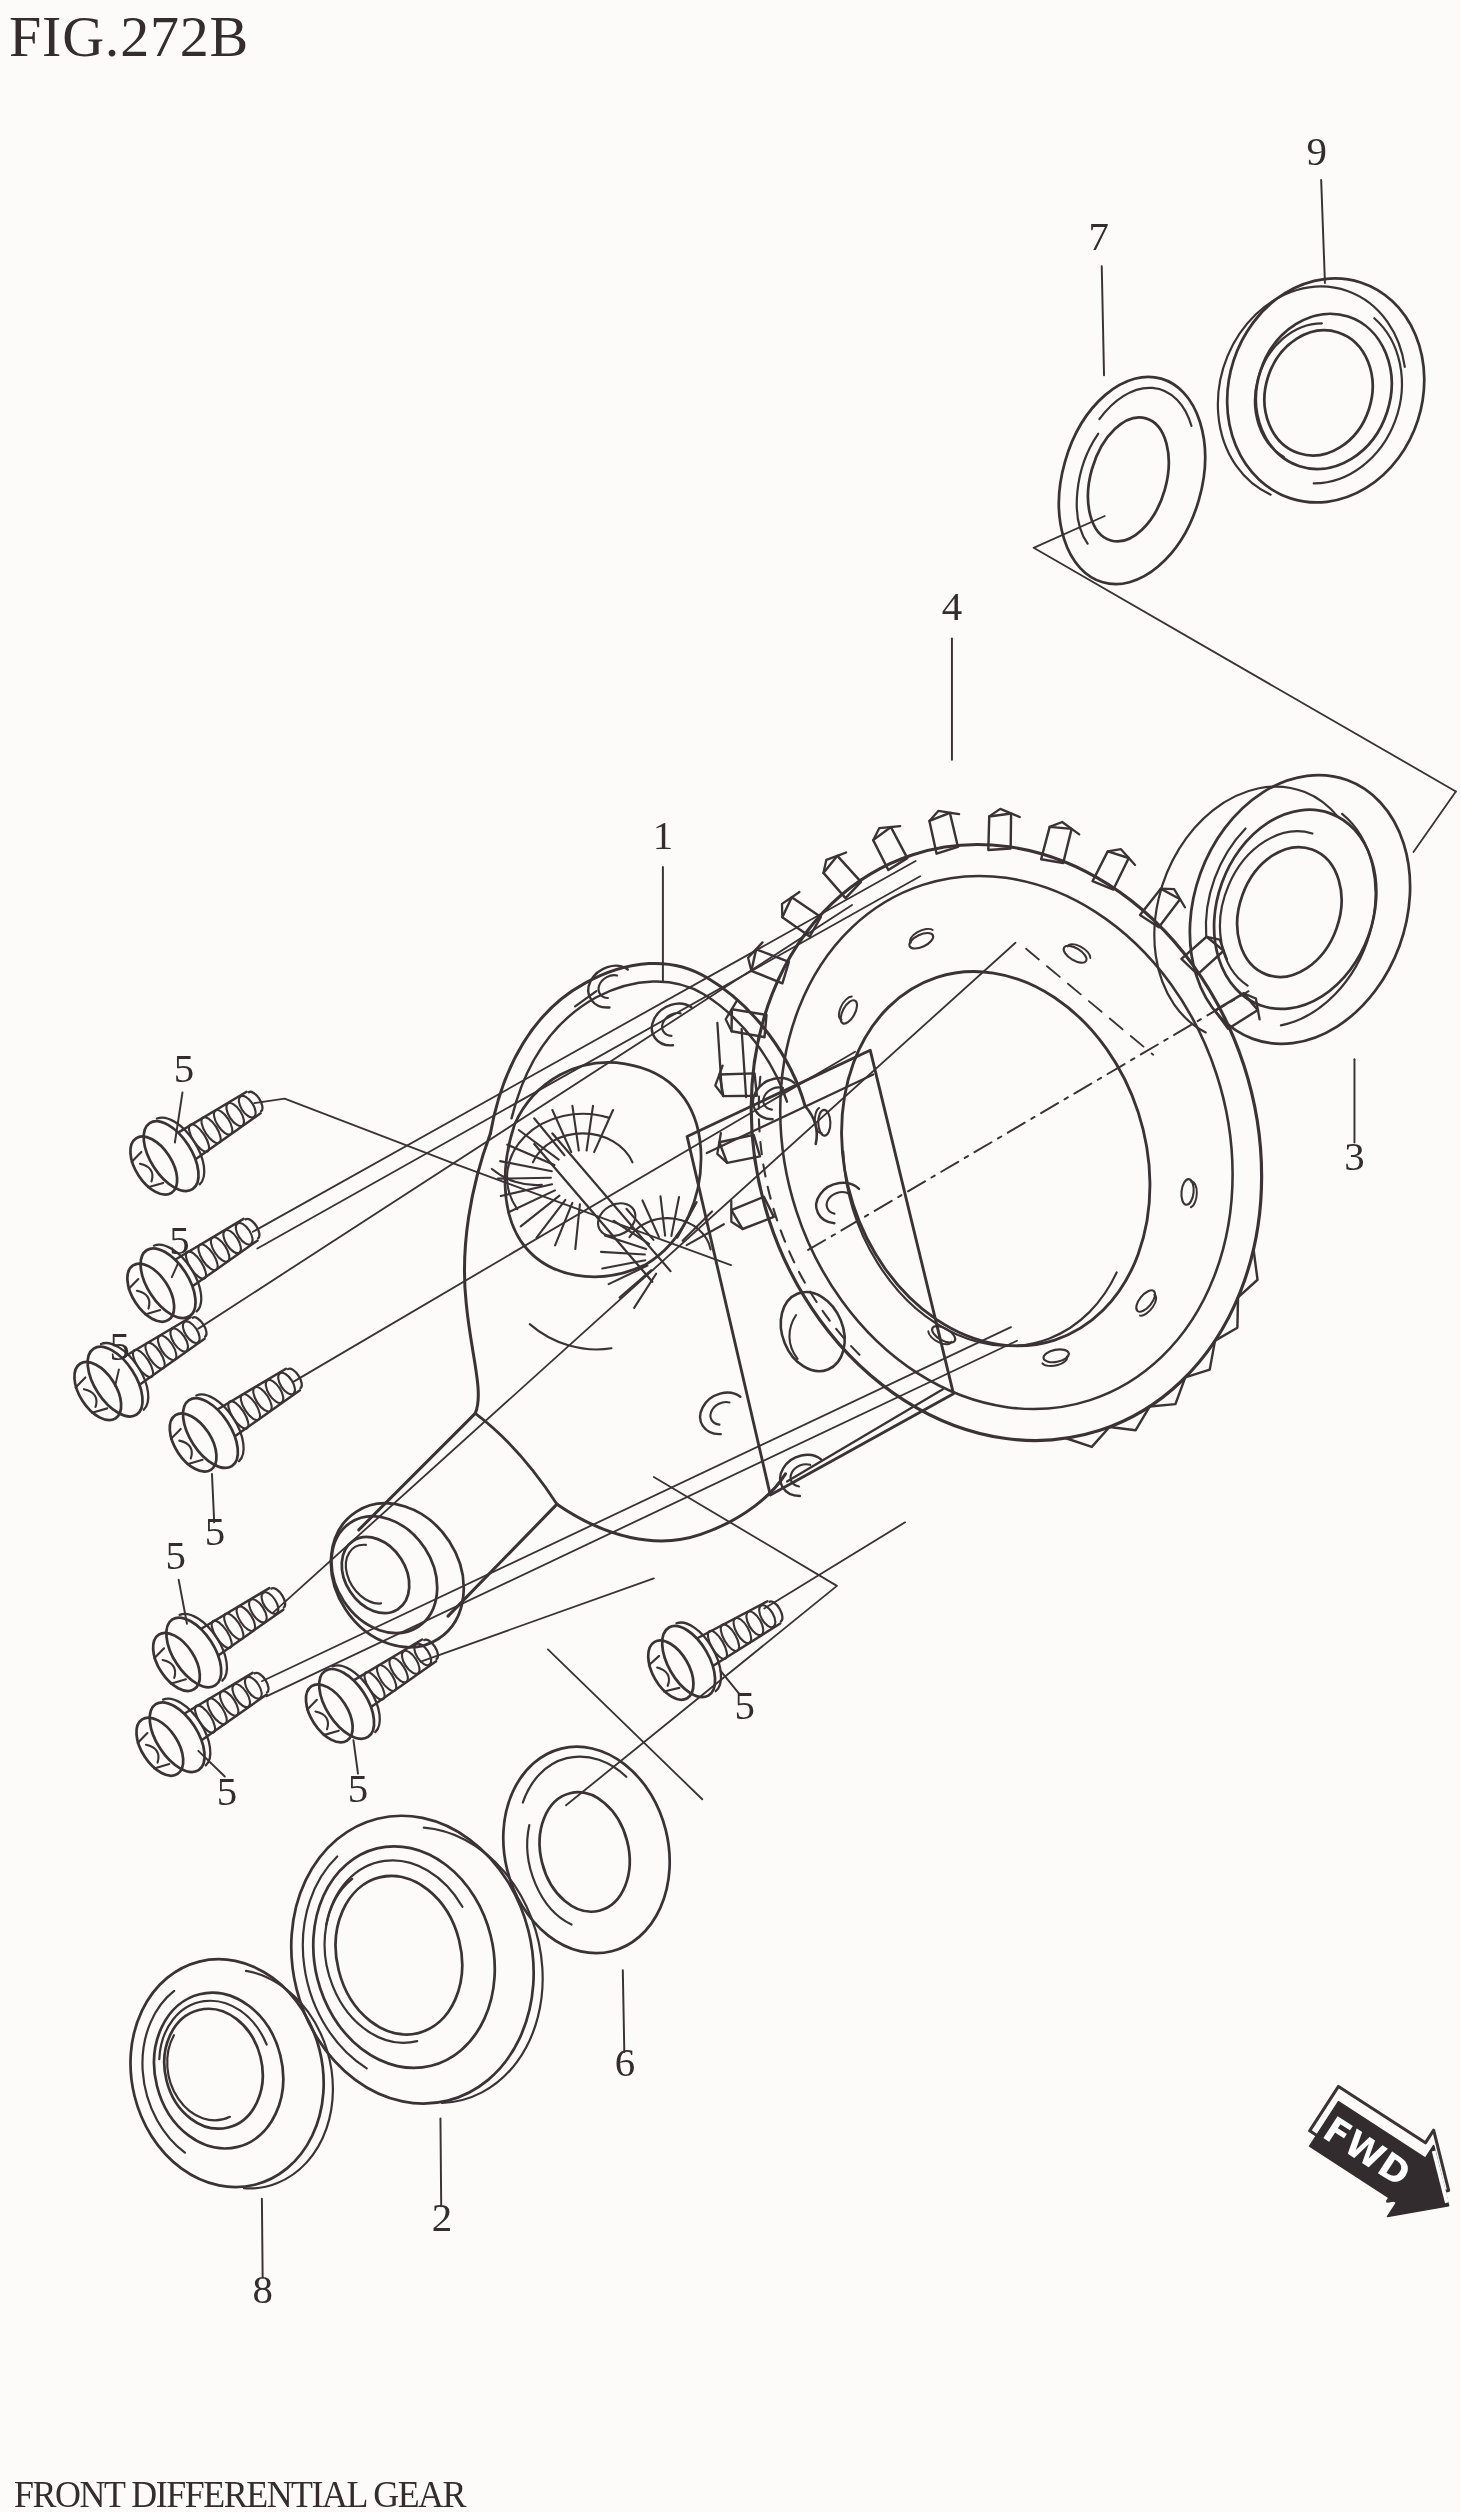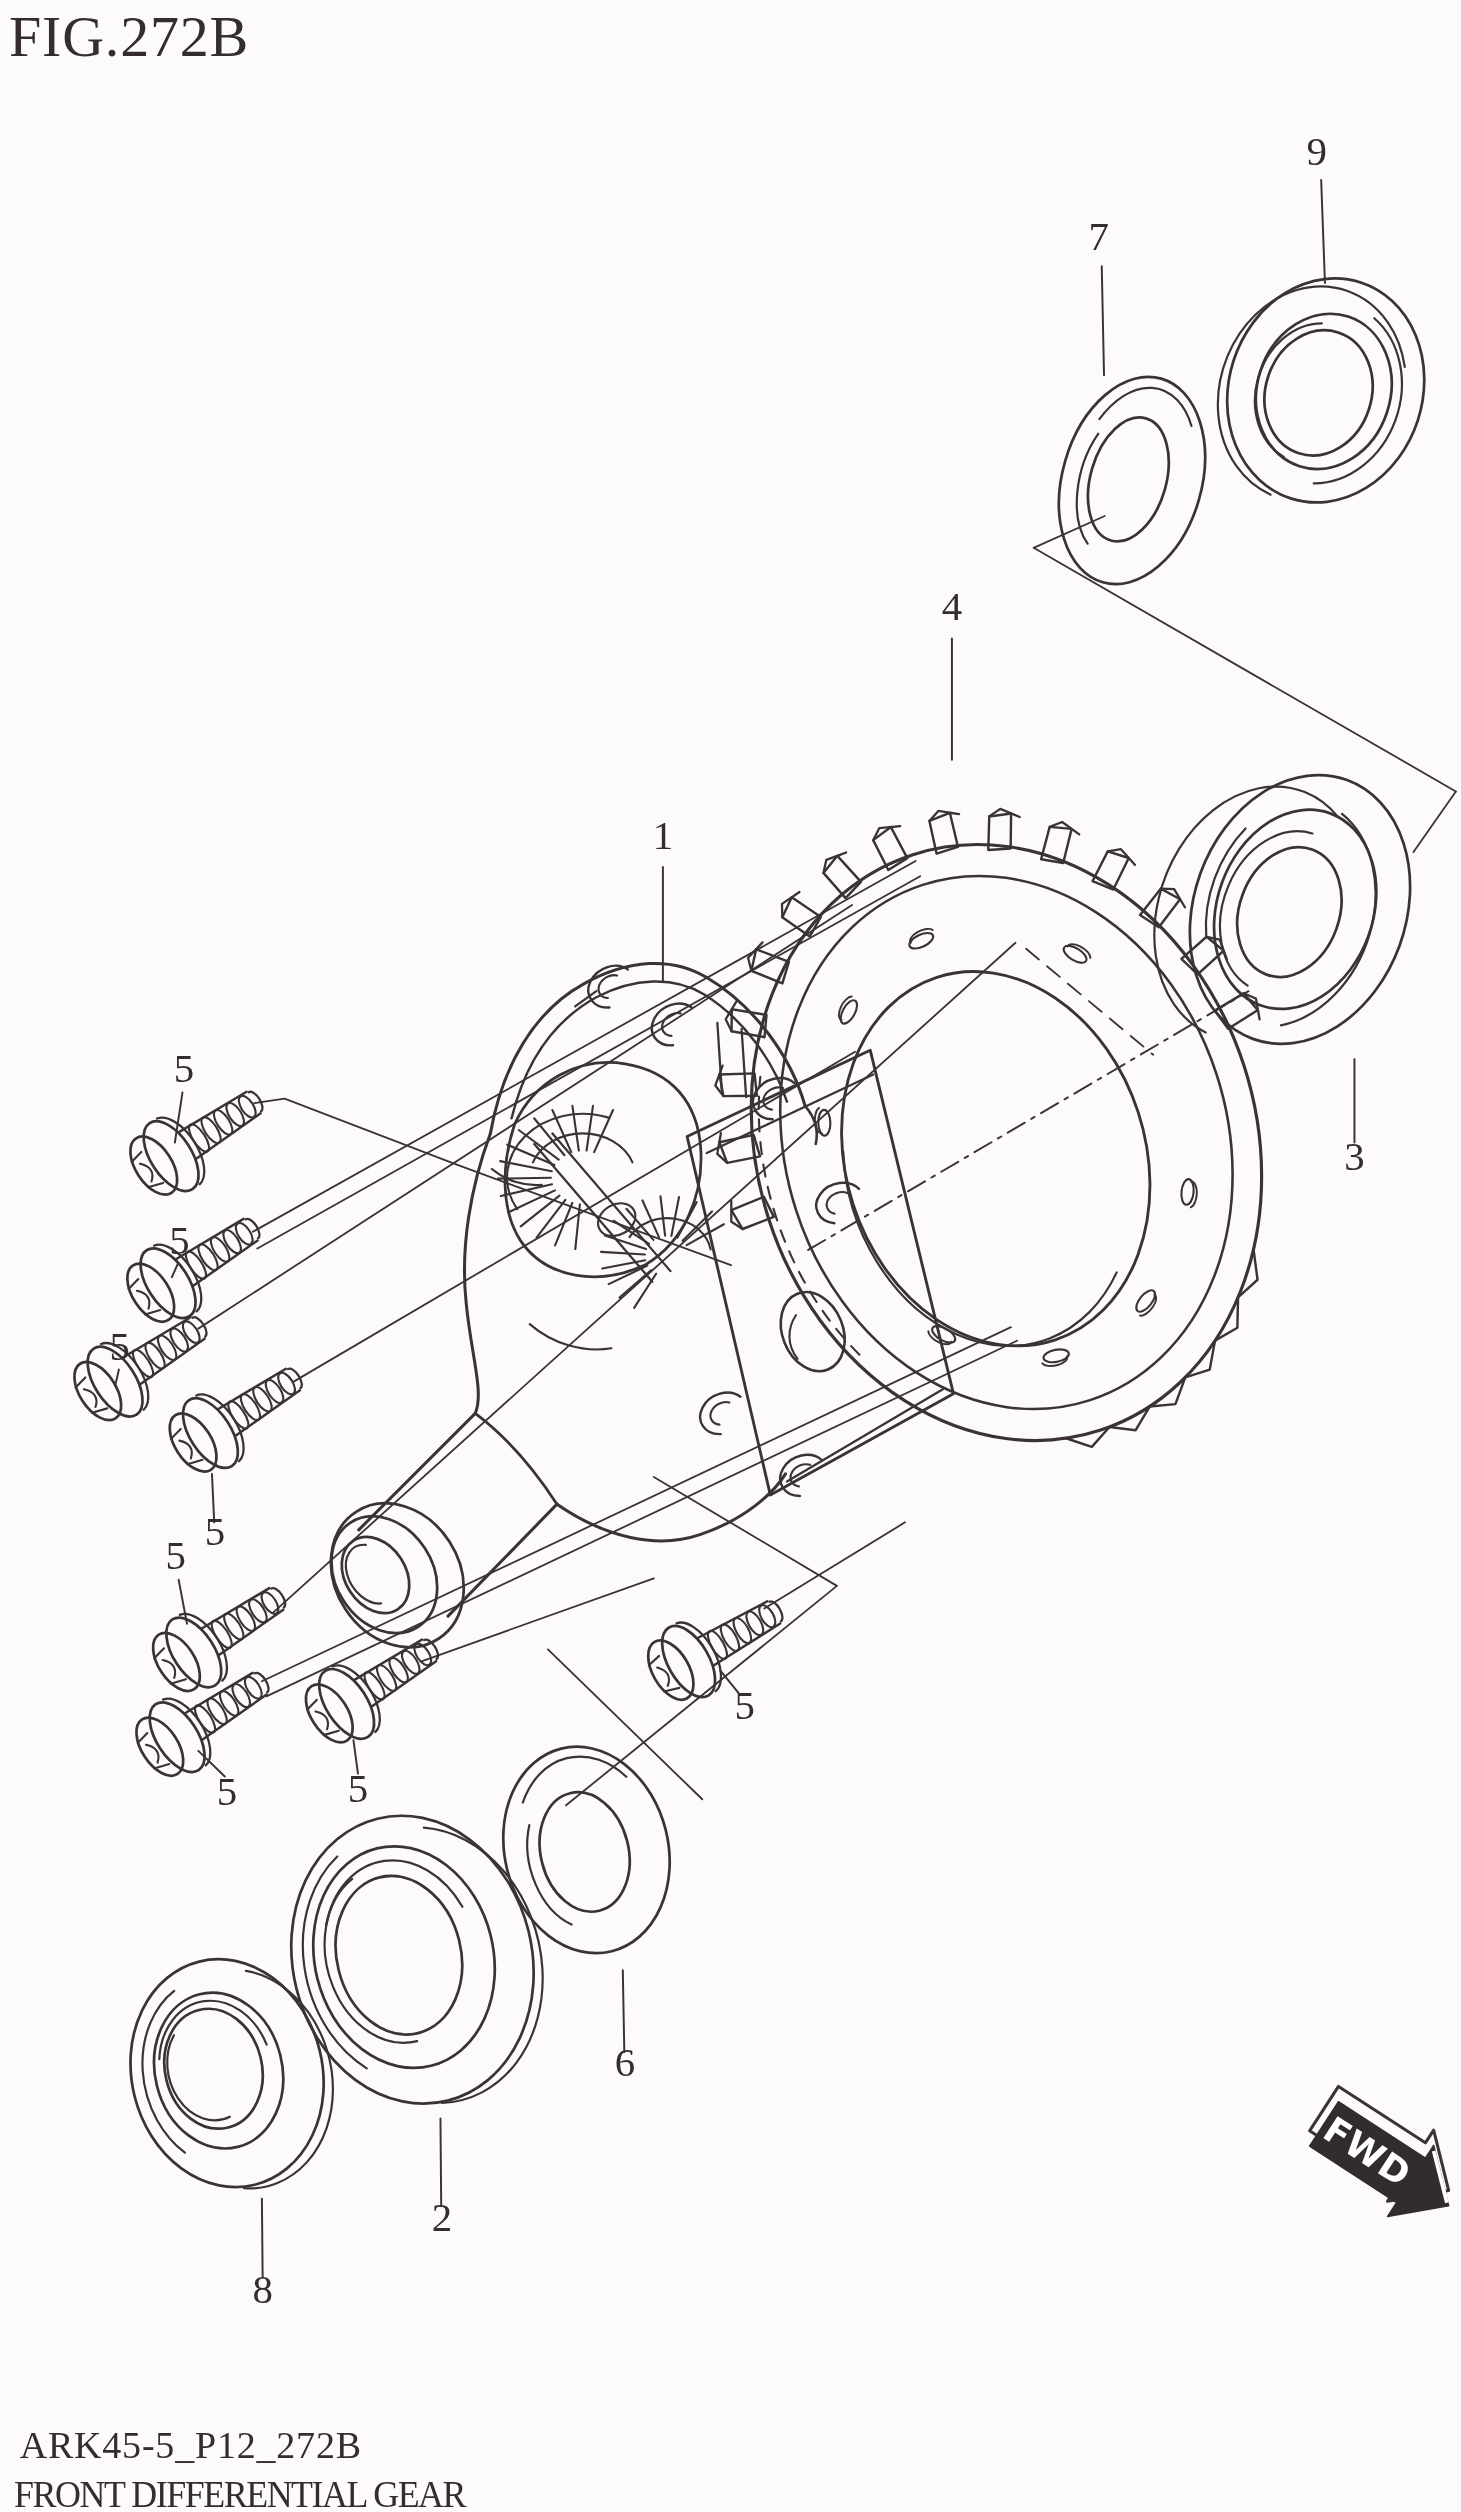--- a/index.html
+++ b/index.html
@@ -438,16 +438,15 @@
       </g>
 
     <g transform="translate(1830,2858) rotate(33)">
       <path d="M -95,-34 L 42,-34 L 42,-54 L 102,2 L 42,58 L 42,36 L -95,36 Z" transform="translate(-11,-17)" fill="var(--bg)" class="ln" stroke-width="4"></path>
       <path d="M -95,-34 L 42,-34 L 42,-54 L 102,2 L 42,58 L 42,36 L -95,36 Z" fill="var(--badge)" stroke="var(--badge)" stroke-width="2" stroke-linejoin="round"></path>
       <path d="M 46,-48 L 98,0" stroke="#ffffff" stroke-width="5" fill="none"></path>
       <text class="badge-txt" x="-27" y="17" text-anchor="middle">FWD</text>
     </g>
   </svg>
 
-  <div class="footer-code">ARK45-5_P12_272B</div>
   <div class="footer-caption">FRONT DIFFERENTIAL GEAR</div>
 </div>
 
 
 </body></html>

